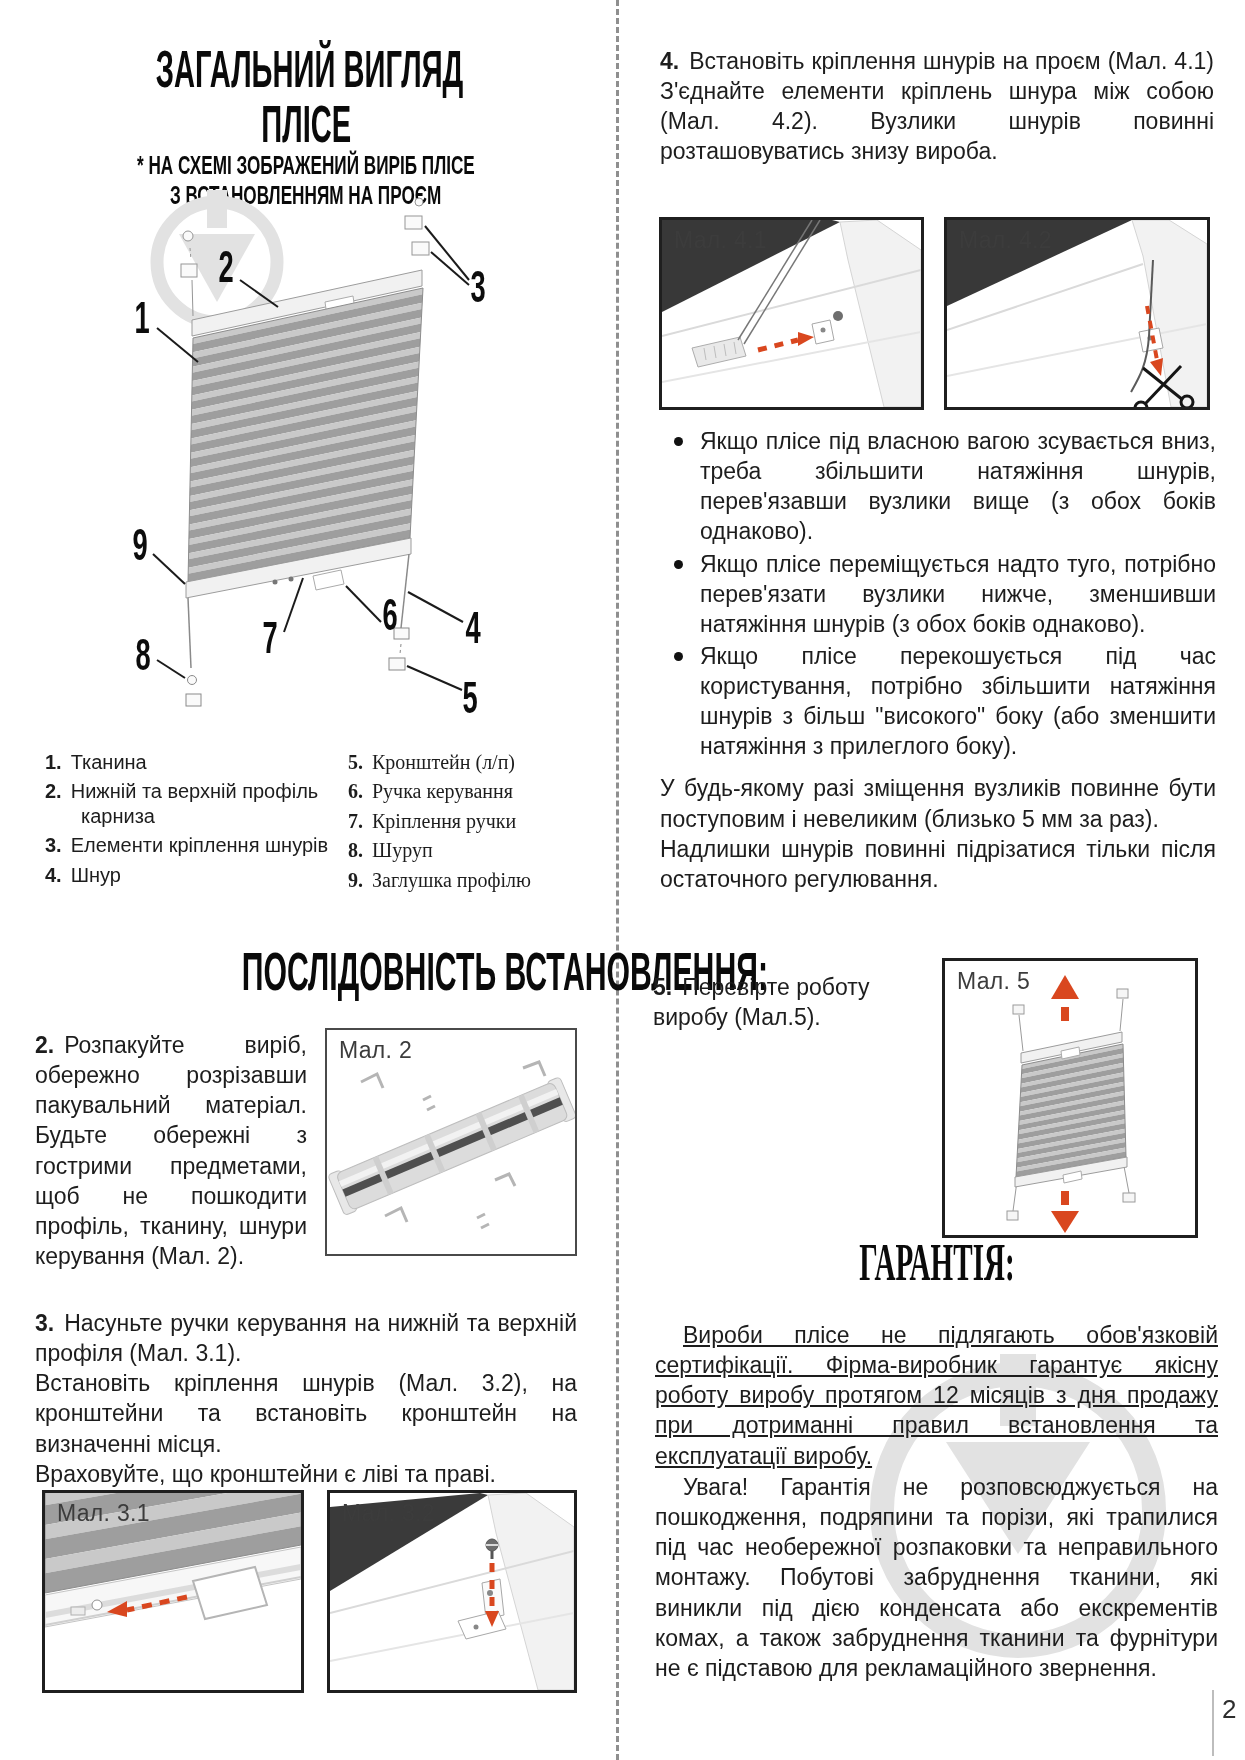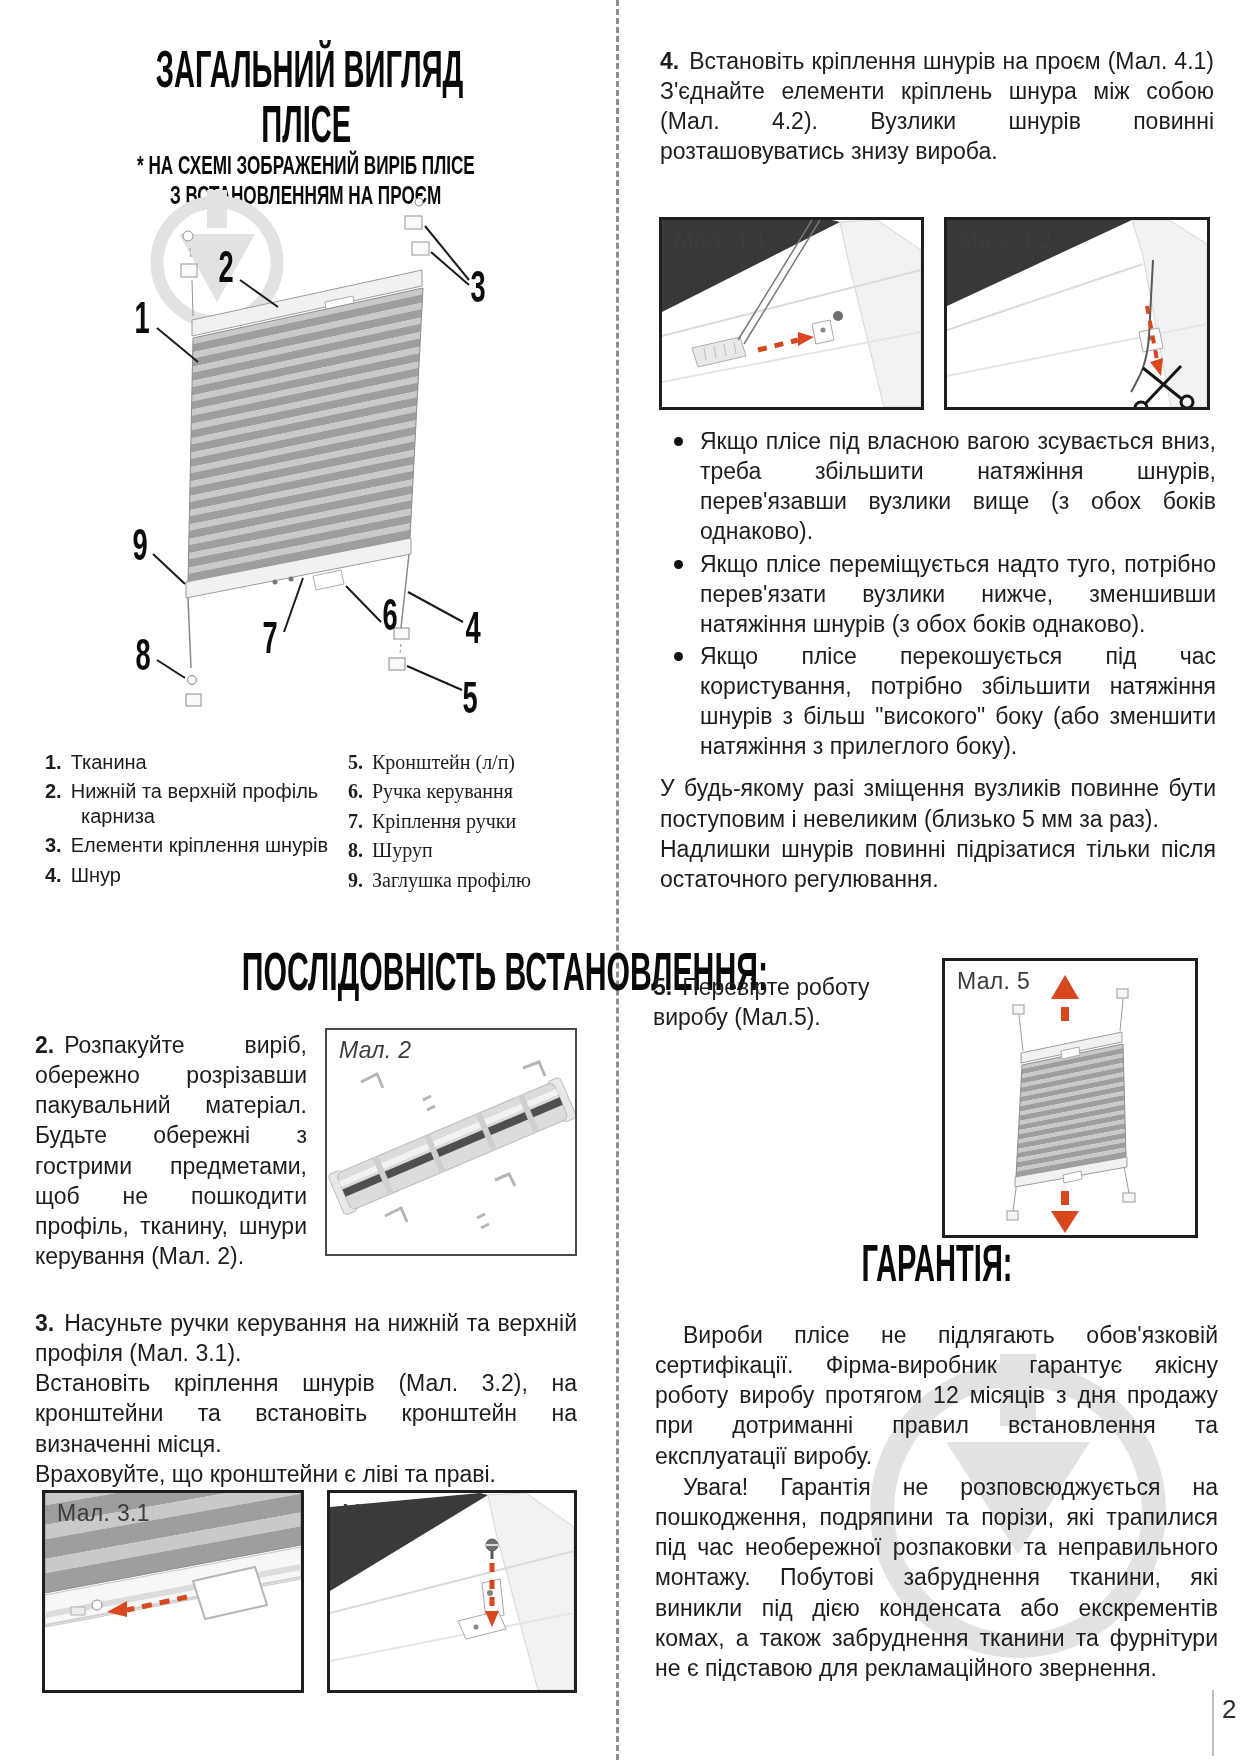--- a/index.html
+++ b/index.html
@@ -21,21 +21,21 @@
   .body-txt{font-size:23px;line-height:1.31;color:var(--text);}
   .just{text-align:justify;}
   .bnum{font-weight:700;margin-right:10px;}
   .indent{text-indent:28px;}
   
   .pitem{font-size:20px;line-height:1.22;padding-left:36px;text-indent:-36px;margin-bottom:5px;}
   .pnum{font-weight:700;margin-right:9px;}
   
   .figbox{position:absolute;background:#fff;overflow:hidden;}
   .fb-thick{border:3px solid #1f1f1f;}
-  .fb-thin{border:2px solid #4a4a4a;font-style:italic;}
+  .fb-thin{border:2px solid #4a4a4a;}
   .figlabel{position:absolute;left:12px;top:7px;font-size:23px;color:#3c3c3c;z-index:3;letter-spacing:.3px;}
   .figbox svg{position:absolute;left:0;top:0;z-index:1;display:block;}
   
   .callout{position:absolute;transform:translate(-50%,-50%);font-weight:700;font-size:44px;color:#0c0c0c;}
   .callout span{display:inline-block;transform:scaleX(.62);}
   
   .brow{display:flex;margin-bottom:2px;}
   .dot{flex:0 0 40px;position:relative;}
   .dot::after{content:"";position:absolute;left:14px;top:11px;width:9px;height:9px;border-radius:50%;background:#111;}
   .btxt{flex:1;}
@@ -396,22 +396,22 @@
       </g>
     </svg>
   </div>
 
   <svg class="abs" style="left:828px;top:1340px;z-index:0;" width="380" height="330" viewBox="0 0 380 330">
     <circle cx="190" cy="170" r="136" fill="none" stroke="var(--watermark)" stroke-width="24"></circle>
     <rect x="172" y="14" width="36" height="72" fill="var(--watermark)"></rect>
     <polygon points="118,102 262,102 190,214" fill="var(--watermark)"></polygon>
   </svg>
 
-  <div class="abs hwrap" style="left:655px;top:1236px;width:563px;z-index:2;">
+  <div class="abs hwrap" style="left:655px;top:1236px;width:563px;z-index:2;font-family:Liberation Serif, serif;">
     <span class="h3-line"><span class="sq">ГАРАНТІЯ:</span></span>
   </div>
-  <p class="abs body-txt just indent" style="left:655px;top:1320px;width:563px;z-index:2;">Вироби плісе не підлягають обов'язковій сертифікації. Фірма-виробник гарантує якісну роботу виробу протягом 12 місяців з дня продажу при дотриманні правил встановлення та експлуатації виробу.</p>
+  <p class="abs body-txt just indent" style="left:655px;top:1320px;width:563px;z-index:2;text-decoration:underline;">Вироби плісе не підлягають обов'язковій сертифікації. Фірма-виробник гарантує якісну роботу виробу протягом 12 місяців з дня продажу при дотриманні правил встановлення та експлуатації виробу.</p>
   <p class="abs body-txt just indent" style="left:655px;top:1472px;width:563px;z-index:2;">Увага! Гарантія не розповсюджується на пошкодження, подряпини та порізи, які трапилися під час необережної розпаковки та неправильного монтажу. Побутові забруднення тканини, які виникли під дією конденсата або екскрементів комах, а також забруднення тканини та фурнітури не є підставою для рекламаційного звернення.</p>
 
   <div class="pg-line" style="left:1212px;top:1690px;height:66px;"></div>
   <div class="pagenum" style="left:1222px;top:1694px;">2</div>
 
 </div>
 
 </body></html>

